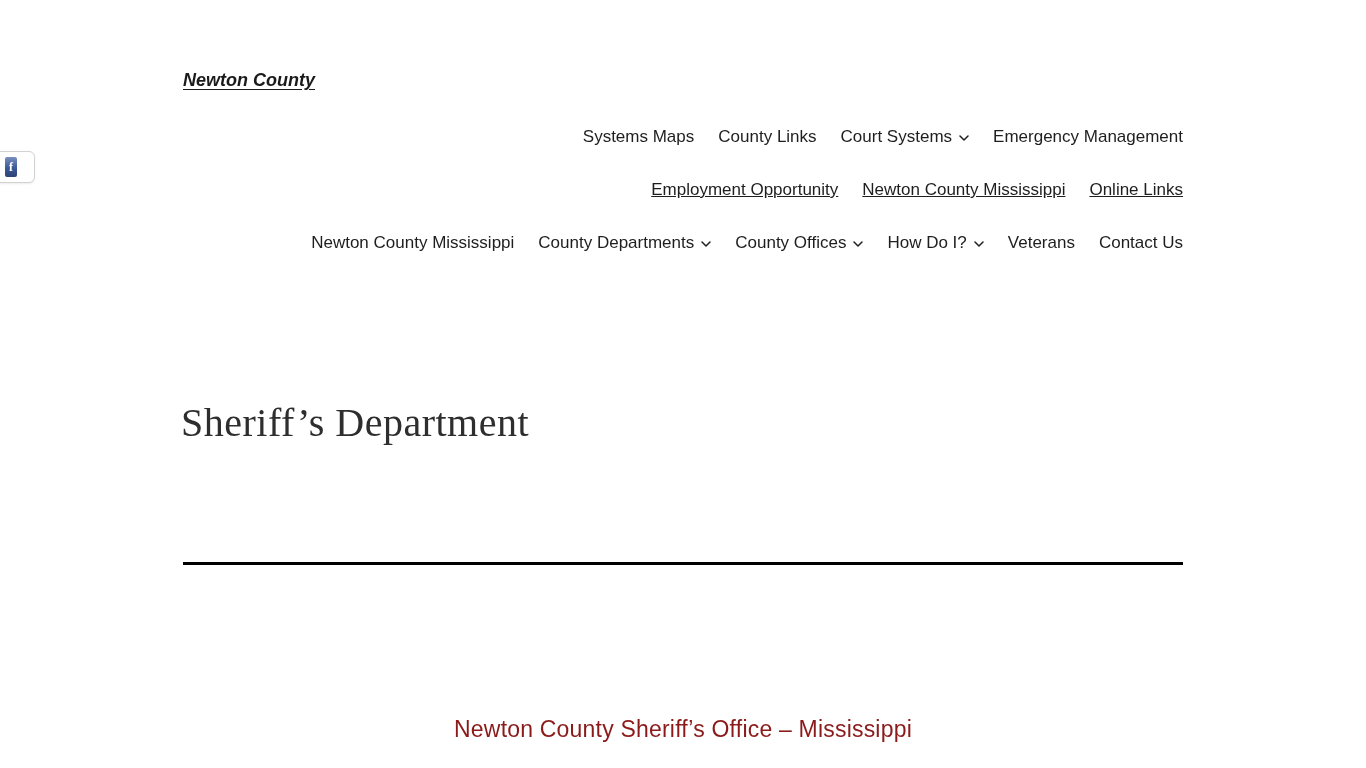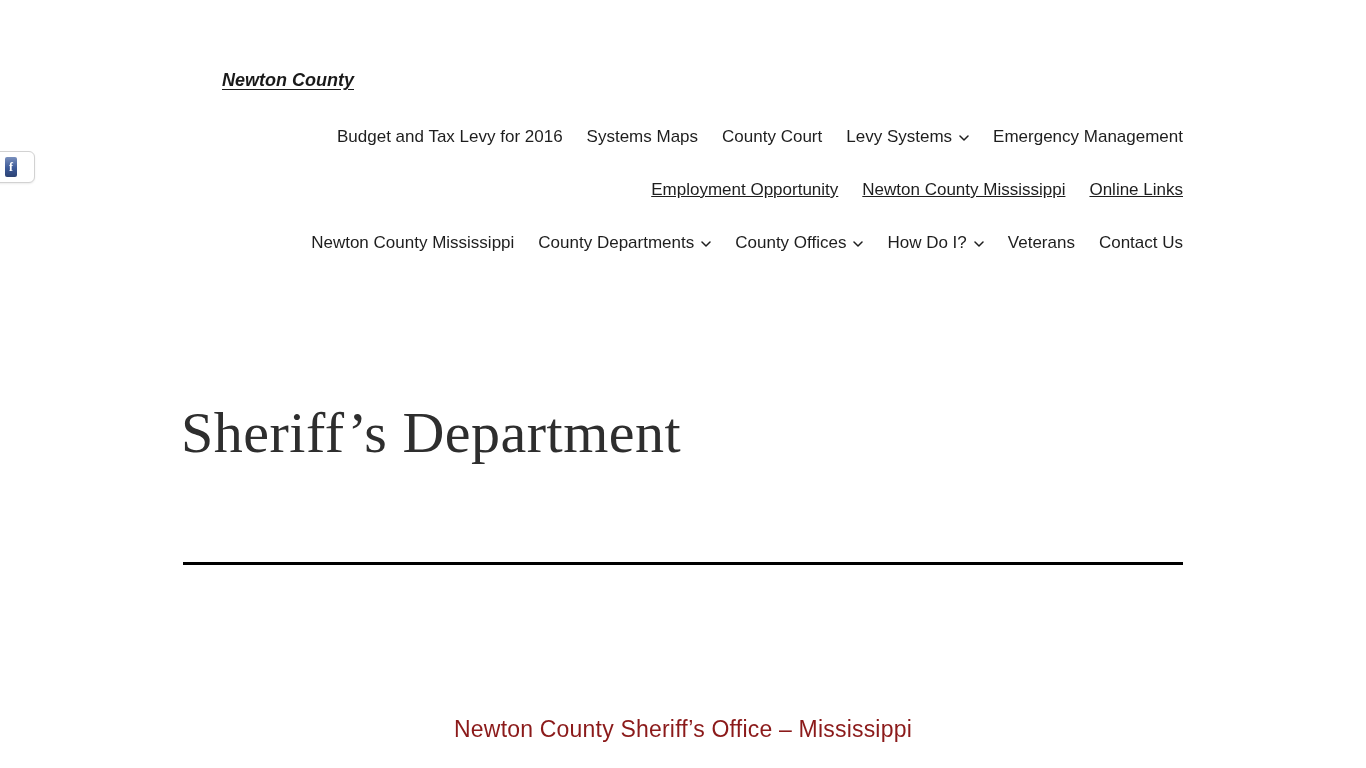--- a/index.html
+++ b/index.html
@@ -17,21 +17,20 @@
     position: absolute;
     left: 183px;
     top: 70px;
     font-size: 18px;
     font-style: italic;
     font-weight: 600;
     color: #1a1a1a;
     text-decoration: underline;
     text-underline-offset: 3px;
     cursor: pointer;
-    margin-left: 39px;
   }
 
   
   .nav-row {
     position: absolute;
     left: 183px;
     width: 1000px;
     display: flex;
     justify-content: flex-end;
     column-gap: 24px;
@@ -81,21 +80,21 @@
     font-family: "Liberation Serif", serif;
   }
 
   
   .page-title {
     position: absolute;
     left: 181px;
     top: 400px;
     font-family: "Liberation Serif", serif;
     font-weight: 400;
-    font-size: 58px;
+    font-size: 40px;
     line-height: 1.15;
     color: #2e2e2e;
     letter-spacing: 0.5px;
   }
 
   
   .divider {
     position: absolute;
     left: 183px;
     top: 562px;
@@ -121,30 +120,27 @@
 <body>
 
 <a class="site-title">Newton County</a>
 
 <div class="share-widget">
   <span class="fb-icon">f</span>
 </div>
 
 <nav class="nav-row nav-row-1">
   <a class="nav-item">
-    <span>Budget and Tax Levy for 2016</span>
-  </a>
-  <a class="nav-item">
     <span>Systems Maps</span>
   </a>
   <a class="nav-item">
-    <span>County Court</span>
+    <span>County Links</span>
   </a>
   <a class="nav-item">
-    <span>Levy Systems</span>
+    <span>Court Systems</span>
     <svg class="chev" width="10" height="6" viewBox="0 0 10 6">
         <polyline points="1,1 5,5 9,1" fill="none" stroke="#1e1e1e" stroke-width="1.5" stroke-linecap="round" stroke-linejoin="round"></polyline>
       </svg>
   </a>
   <a class="nav-item">
     <span>Emergency Management</span>
   </a>
 </nav>
 
 <nav class="nav-row nav-row-2">

